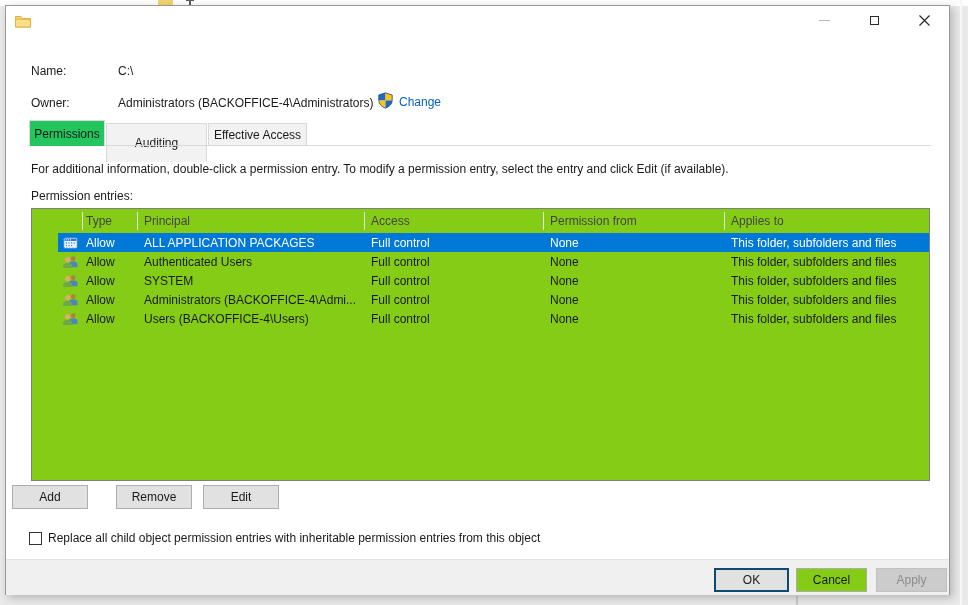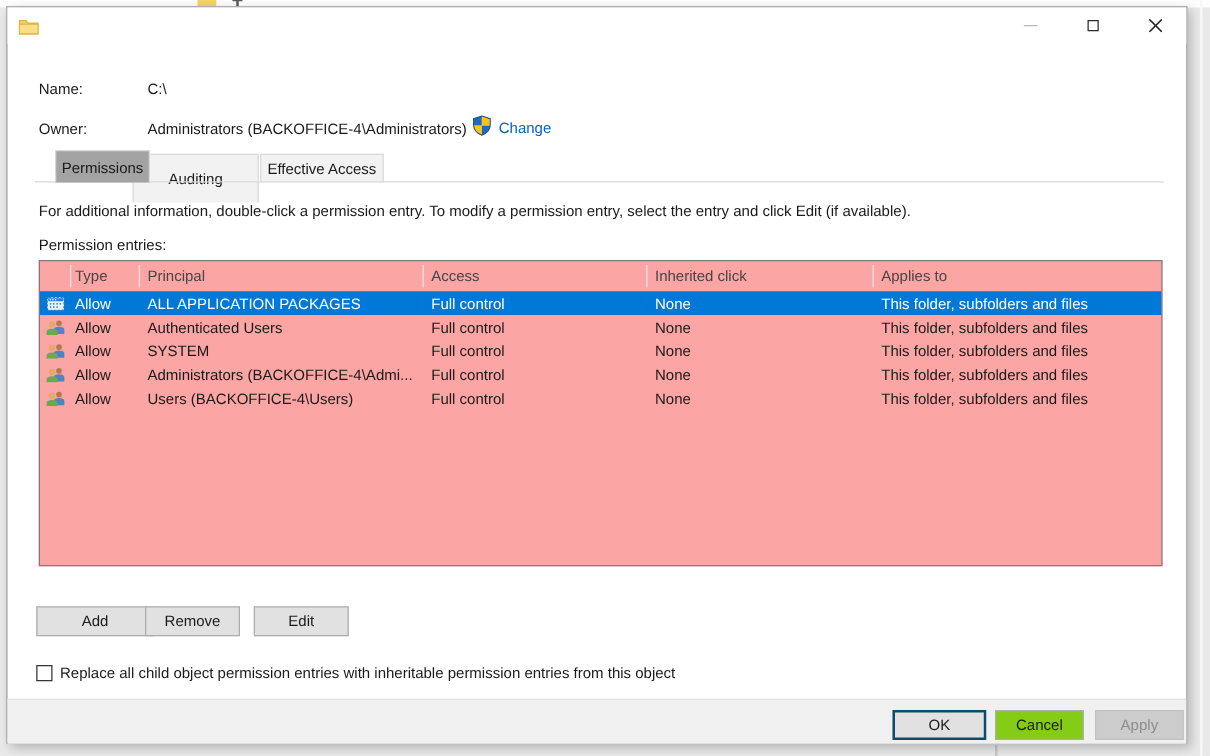--- a/index.html
+++ b/index.html
@@ -33,50 +33,50 @@
   .glyph-close { width:11px; height:11px; }
 
   .hdr-label { position:absolute; color:#1a1a1a; }
   .hdr-value { position:absolute; color:#1a1a1a; white-space:nowrap; }
   .shield { position:absolute; left:371px; top:86px; width:17px; height:17px; cursor:pointer; }
   .change-link { position:absolute; left:393px; top:89px; color:#0563c1; cursor:pointer; }
 
   
   .tab { position:absolute; display:flex; align-items:center; justify-content:center;
          border:1px solid #d9d9d9; border-bottom:none; background:#f2f2f2; cursor:pointer; }
-  .tab.active { background:#a3a3a3; z-index:3;margin-left:15px; }
+  .tab.active { background:#22c55e; z-index:3; }
   .tab-line { position:absolute; left:22px; top:139px; width:903px; height:1px; background:#d9d9d9; z-index:1; }
   .tab-0 { left:23px; top:114px; width:76px; height:26px; z-index:3; }
   .tab-1 { left:100px; top:117px; width:101px; height:39px; }
   .tab-2 { left:202px; top:117px; width:99px; height:23px; }
 
   .info-text { position:absolute; left:25px; top:156px; white-space:nowrap; }
   .entries-label { position:absolute; left:25px; top:183px; }
 
   
-  .ptable { position:absolute; left:25px; top:202px; width:899px; height:245px; border:1px solid #7e7e7e; background:#fca5a5; }
+  .ptable { position:absolute; left:25px; top:202px; width:899px; height:273px; border:1px solid #7e7e7e; background:#84cc16;padding-left:26px; }
   .thead { display:flex; height:24px; align-items:center; color:#454545; }
   .th { height:18px; line-height:18px; border-right:1px solid #e4e4e4; padding-left:6px; overflow:hidden; white-space:nowrap; }
   .th:last-child { border-right:none; }
   .col-icon { flex:0 0 25px; padding-left:0; }
   .col-type { flex:0 0 55px; padding-left:3px; }
   .col-principal { flex:0 0 227px; }
   .col-access { flex:0 0 179px; }
   .col-inherited { flex:0 0 181px; }
   .col-applies { flex:1 1 auto; }
   .trow { display:flex; height:19px; align-items:center; cursor:default; white-space:nowrap; }
   .trow .td { overflow:hidden; padding-left:6px; }
   .trow .td.col-type { padding-left:3px; }
   .trow.selected { background:#0078d7; color:#fff; }
   .cell-icon { flex:0 0 25px; display:flex; align-items:center; justify-content:center; }
 
   
   .btn { position:absolute; height:24px; background:#e1e1e1; border:1px solid #adadad;
          display:flex; align-items:center; justify-content:center; cursor:pointer; color:#1a1a1a; }
-  .btn-add { left:23px; top:479px; width:94px; }
+  .btn-add { left:6px; top:479px; width:76px; }
   .btn-remove { left:110px; top:479px; width:76px; }
   .btn-edit { left:197px; top:479px; width:76px; }
 
   
   .chk-box { position:absolute; left:23px; top:526px; width:13px; height:13px; background:#fff; border:1px solid #333; cursor:pointer; }
   .chk-label { position:absolute; left:42px; top:525px; white-space:nowrap; }
 
   
   .footer { position:absolute; left:0; top:553px; width:100%; height:36px; background:#f0f0f0; border-top:1px solid #e2e2e2; }
   .fbtn { position:absolute; top:8px; height:24px; display:flex; align-items:center; justify-content:center; cursor:pointer; }
@@ -143,21 +143,21 @@
 
   <div class="info-text">For additional information, double-click a permission entry. To modify a permission entry, select the entry and click Edit (if available).</div>
   <div class="entries-label">Permission entries:</div>
 
   <div class="ptable">
     <div class="thead">
       <div class="th col-icon"></div>
       <div class="th col-type">Type</div>
       <div class="th col-principal">Principal</div>
       <div class="th col-access">Access</div>
-      <div class="th col-inherited">Inherited click</div>
+      <div class="th col-inherited">Permission from</div>
       <div class="th col-applies">Applies to</div>
     </div>
     <div>
     <div class="trow selected">
       <div class="cell-icon">
         <svg class="icon-app" width="15" height="12" viewBox="0 0 15 12">
           <rect x="0.8" y="0.8" width="13.4" height="10.4" rx="1.5" fill="#eaf3fc" stroke="#2f7cd6" stroke-width="1" stroke-dasharray="1.8 1.2"></rect>
           <rect x="1.6" y="1.6" width="11.8" height="2.4" fill="#2f7cd6"></rect>
           <circle cx="3.4" cy="2.8" r="0.6" fill="#fff"></circle>
               <circle cx="5.4" cy="2.8" r="0.6" fill="#fff"></circle>

